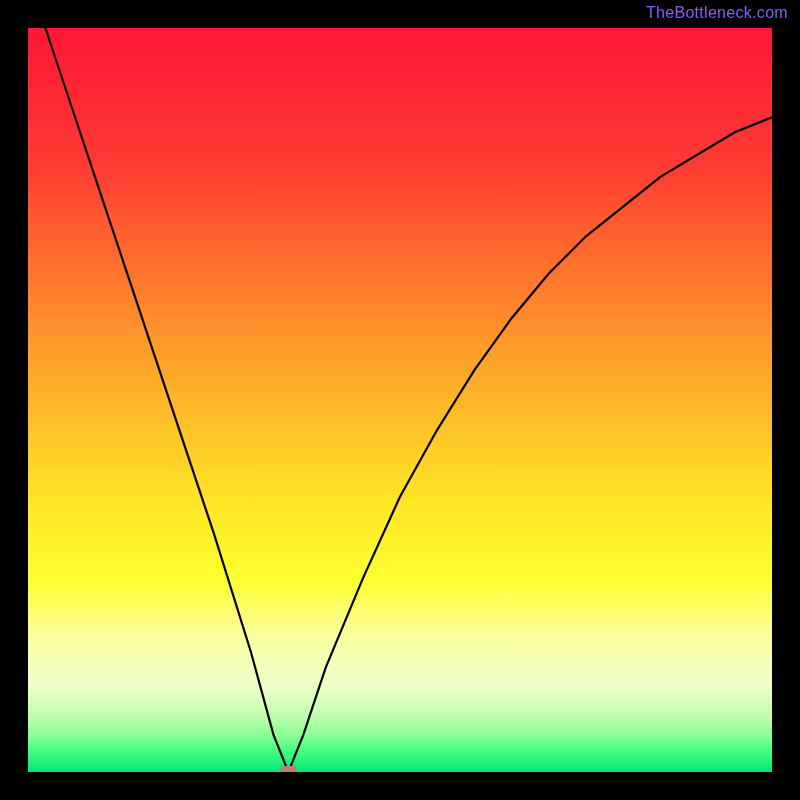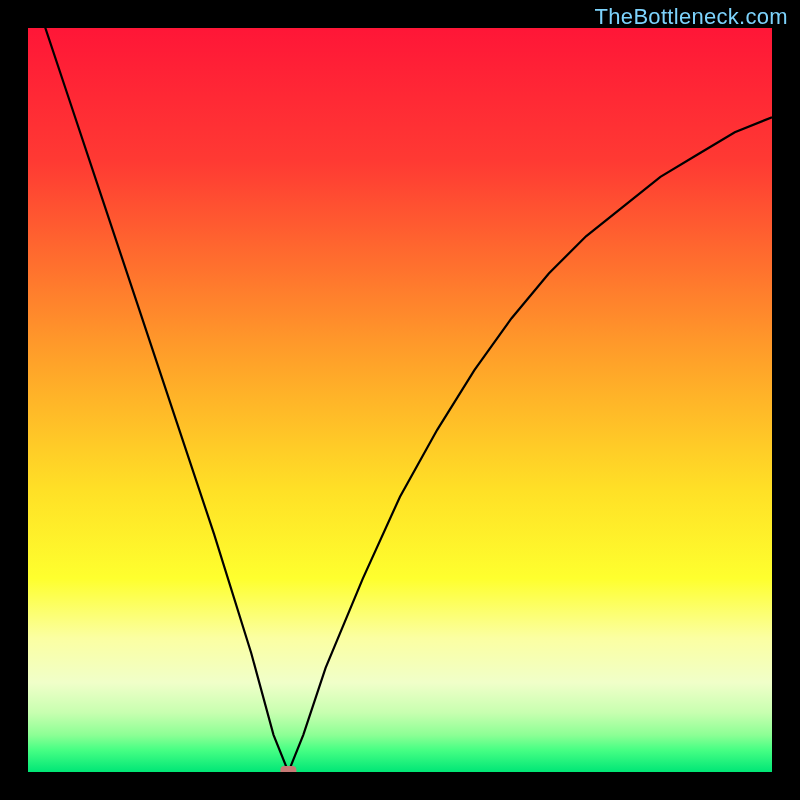--- a/index.html
+++ b/index.html
@@ -26,22 +26,22 @@
     overflow: hidden;
   }
   .gradient-bg {
     position: absolute;
     inset: 0;
   }
   .watermark {
     position: absolute;
     top: 4px;
     right: 12px;
-    color: #7dd3fc;
-    font-size: 22px;
+    color: #8b5cf6;
+    font-size: 16px;
     font-weight: 500;
     letter-spacing: 0.3px;
     user-select: none;
   }
   svg {
     position: absolute;
     inset: 0;
     width: 100%;
     height: 100%;
   }

